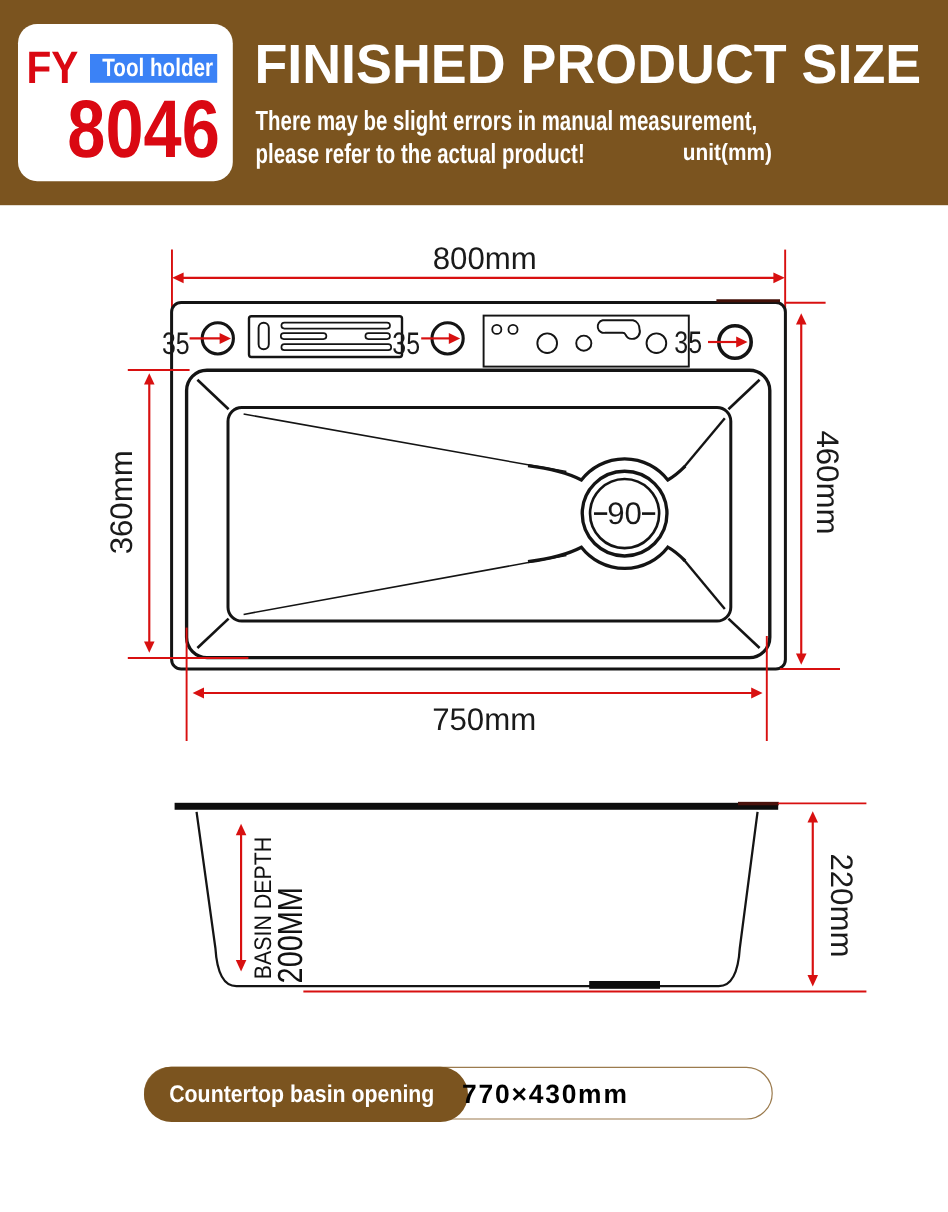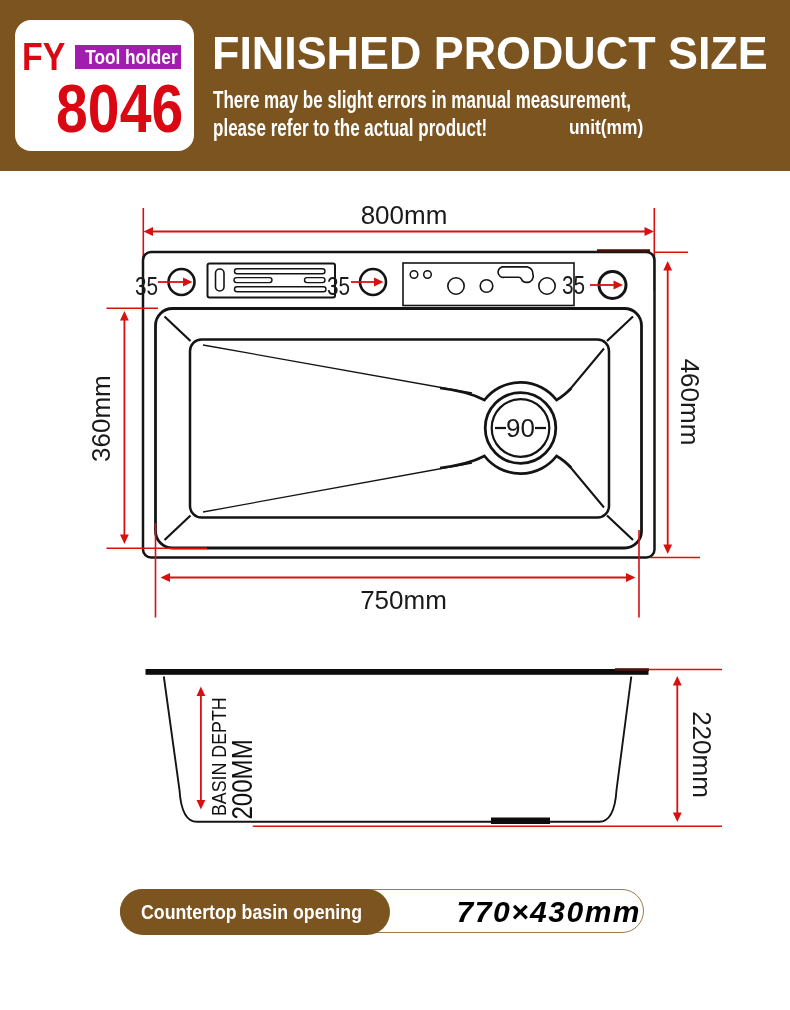--- a/index.html
+++ b/index.html
@@ -9,21 +9,21 @@
 </style>
 </head>
 <body>
 
 <div class="abs" style="left:0;top:0;width:790px;height:171px;background:#7b541f;"></div>
 
 <div class="abs" style="left:15px;top:20px;width:179px;height:131px;background:#fff;border-radius:16px;"></div>
 
 <div class="abs" style="left:22px;top:43px;width:80px;color:#da0812;font-weight:bold;font-size:38px;line-height:29px;transform:scaleX(0.89);transform-origin:0 0;">FY</div>
 
-<div class="abs" style="left:75px;top:44.5px;width:106px;height:24px;background:#a21caf;color:#fff;font-weight:bold;font-size:21px;line-height:24px;text-align:center;"><span style="display:inline-block;transform:scaleX(0.82);transform-origin:50% 50%;white-space:nowrap;">Tool holder</span></div>
+<div class="abs" style="left:75px;top:44.5px;width:106px;height:24px;background:#3b82f6;color:#fff;font-weight:bold;font-size:21px;line-height:24px;text-align:center;"><span style="display:inline-block;transform:scaleX(0.82);transform-origin:50% 50%;white-space:nowrap;">Tool holder</span></div>
 
 <div class="abs" style="left:0px;top:80px;width:209px;text-align:center;color:#da0812;font-weight:bold;font-size:68px;line-height:57px;margin-left:15px;"><span style="display:inline-block;transform:scaleX(0.84);transform-origin:50% 50%;">8046</span></div>
 
 <div class="abs" style="left:212px;top:30px;color:#fff;font-weight:bold;font-size:46px;line-height:46px;transform:scaleX(0.975);transform-origin:0 0;white-space:nowrap;">FINISHED PRODUCT SIZE</div>
 
 <div class="abs" style="left:213px;top:87px;color:#fff;font-weight:bold;font-size:23px;line-height:27.8px;transform:scaleX(0.74);transform-origin:0 0;white-space:nowrap;">There may be slight errors in manual measurement,<br>please refer to the actual product!</div>
 
 <div class="abs" style="left:569px;top:118px;color:#fff;font-weight:bold;font-size:19.5px;line-height:19.5px;transform:scaleX(0.89);transform-origin:0 0;white-space:nowrap;">unit(mm)</div>
 
 <svg class="abs" style="left:0;top:0;" width="790" height="1010" viewBox="0 0 790 1010" fill="none">
@@ -186,13 +186,13 @@
 
 <text x="0" y="0" font-size="20" fill="#111" transform="translate(226,816) rotate(-90) scale(0.89,1)">BASIN DEPTH</text>
 
 <text x="0" y="0" font-size="29" fill="#111" transform="translate(251.5,819.5) rotate(-90) scale(0.83,1)">200MM</text>
 </svg>
 
 <div class="abs" style="left:120px;top:889px;width:522px;height:42px;border:1.6px solid #9b7b4e;border-radius:24px;background:#fff;"></div>
 
 <div class="abs" style="left:120px;top:889px;width:270px;height:46px;background:#7b541f;border-radius:23px;color:#fff;font-weight:bold;font-size:20px;line-height:46px;text-align:right;padding-left:19px;box-sizing:border-box;"><span style="display:inline-block;transform:scaleX(0.888);transform-origin:0 50%;white-space:nowrap;">Countertop basin opening</span></div>
 
-<div class="abs" style="left:385px;top:889px;width:256px;height:46px;color:#000;font-weight:bold;font-size:30px;line-height:46px;letter-spacing:1.5px;text-align:right;white-space:nowrap;font-style:italic;">770×430mm</div>
+<div class="abs" style="left:385px;top:889px;width:256px;height:46px;color:#000;font-weight:bold;font-size:22px;line-height:46px;letter-spacing:1.5px;text-align:left;white-space:nowrap;">770×430mm</div>
 
 </body></html>

